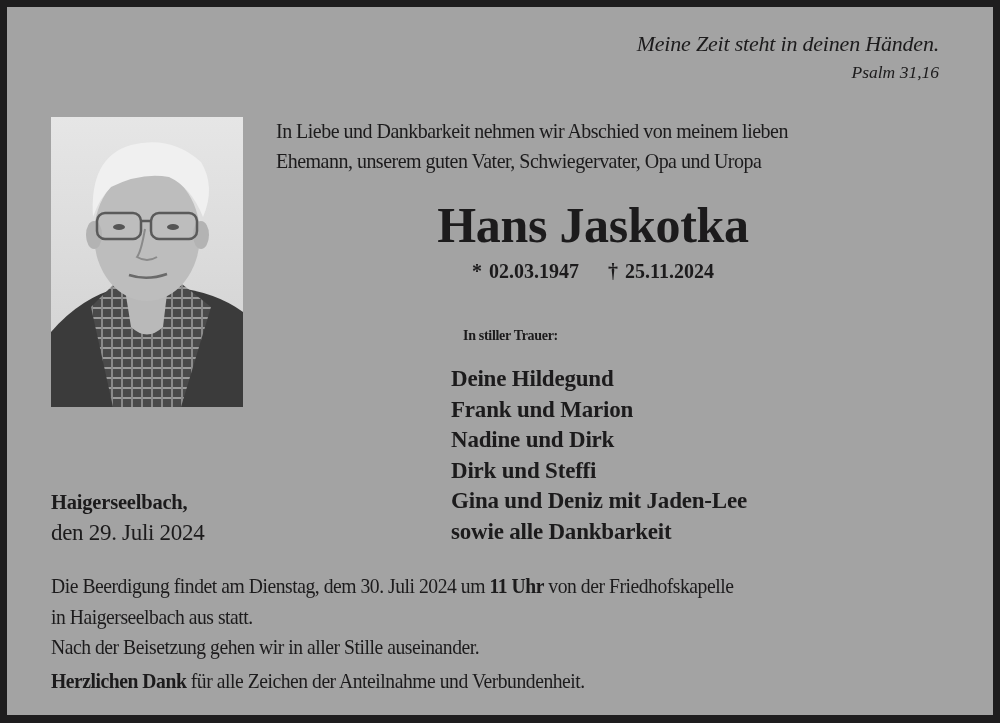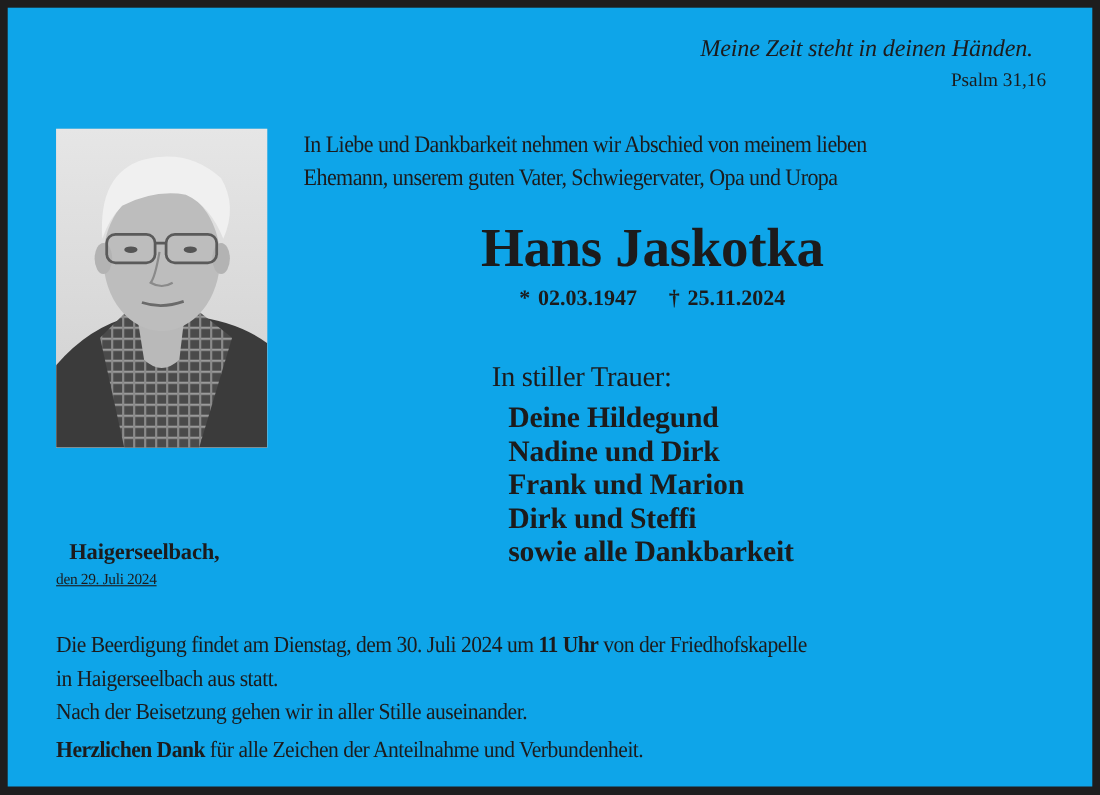--- a/index.html
+++ b/index.html
@@ -5,59 +5,59 @@
     html, body { margin: 0; padding: 0; }
     body {
       width: 1000px; height: 723px; overflow: hidden;
       background: #1e1d1e;
       font-family: "Liberation Serif", "DejaVu Serif", serif;
       color: #1c1b1c;
     }
     .frame {
       position: absolute; left: 7px; top: 7px;
       width: 986px; height: 708px;
-      background: #0ea5e9;
+      background: #a3a3a3;
     }
     .abs { position: absolute; white-space: nowrap; }
     .motto {
       right: 54px; top: 24px; font-style: italic; font-size: 22px;
       letter-spacing: -0.2px;
     }
     .motto-src {
-      right: 42px; top: 55px; font-size: 17.5px; text-align: right;
+      right: 54px; top: 55px; font-style: italic; font-size: 17.5px; text-align: right;
     }
     .intro {
       left: 269px; top: 109px; font-size: 21.5px; line-height: 30px;
       letter-spacing: -0.55px; transform: scaleX(0.93); transform-origin: left top;
     }
     .name {
       left: 0; width: 1172px; top: 189px; text-align: center;
       font-size: 50px; font-weight: bold; letter-spacing: -0.3px;
     }
     .dates {
       left: 0; width: 1172px; top: 253px; text-align: center;
       font-size: 20px; font-weight: bold; word-spacing: 2px;
     }
     .dates .sep { display: inline-block; width: 22px; }
     .photo {
       position: absolute; left: 44px; top: 110px; width: 192px; height: 290px;
       background: #d9d9d9; overflow: hidden;
     }
     .mourn-label {
-      left: 440px; top: 321px; font-size: 26px; letter-spacing: -0.3px;
+      left: 456px; top: 321px; font-size: 14px; letter-spacing: -0.3px; font-weight: bold;
     }
     .mourners {
-      left: 455px; top: 357px; font-size: 27px; font-weight: bold; line-height: 30.6px;
+      left: 444px; top: 357px; font-size: 23px; font-weight: bold; line-height: 30.6px;
       letter-spacing: -0.2px;
     }
     .place {
-      left: 44px; top: 484px; font-size: 20.5px; font-weight: bold; letter-spacing: -0.2px; margin-left: 12px;
+      left: 44px; top: 484px; font-size: 20.5px; font-weight: bold; letter-spacing: -0.2px;
     }
     .place-date {
-      left: 44px; top: 513px; font-size: 14px; letter-spacing: -0.3px; text-decoration: underline;
+      left: 44px; top: 513px; font-size: 23px; letter-spacing: -0.3px;
     }
     .funeral {
       left: 44px; top: 564px; font-size: 21px; line-height: 30.5px;
       letter-spacing: -0.5px; transform: scaleX(0.935); transform-origin: left top;
     }
     .thanks {
       left: 44px; top: 662px; font-size: 21px; letter-spacing: -0.5px;
       transform: scaleX(0.935); transform-origin: left top;
     }
     b { font-weight: bold; }
@@ -121,23 +121,24 @@
     <span>*</span>
     <span>02.03.1947</span><span class="sep"></span>
     <span>†</span>
     <span>25.11.2024</span>
   </div>
 
   <div class="abs mourn-label">In stiller Trauer:</div>
 
   <div class="abs mourners">
     <div>Deine Hildegund</div>
+    <div>Frank und Marion</div>
     <div>Nadine und Dirk</div>
-    <div>Frank und Marion</div>
     <div>Dirk und Steffi</div>
+    <div>Gina und Deniz mit Jaden-Lee</div>
     <div>sowie alle Dankbarkeit</div>
   </div>
 
   <div class="abs place">Haigerseelbach,</div>
   <div class="abs place-date">den 29. Juli 2024</div>
 
   <div class="abs funeral">
     <div><span>Die Beerdigung findet am Dienstag, dem 30. Juli 2024 um </span><b>11 Uhr</b><span> von der Friedhofskapelle</span></div>
     <div>in Haigerseelbach aus statt.</div>
     <div>Nach der Beisetzung gehen wir in aller Stille auseinander.</div>

